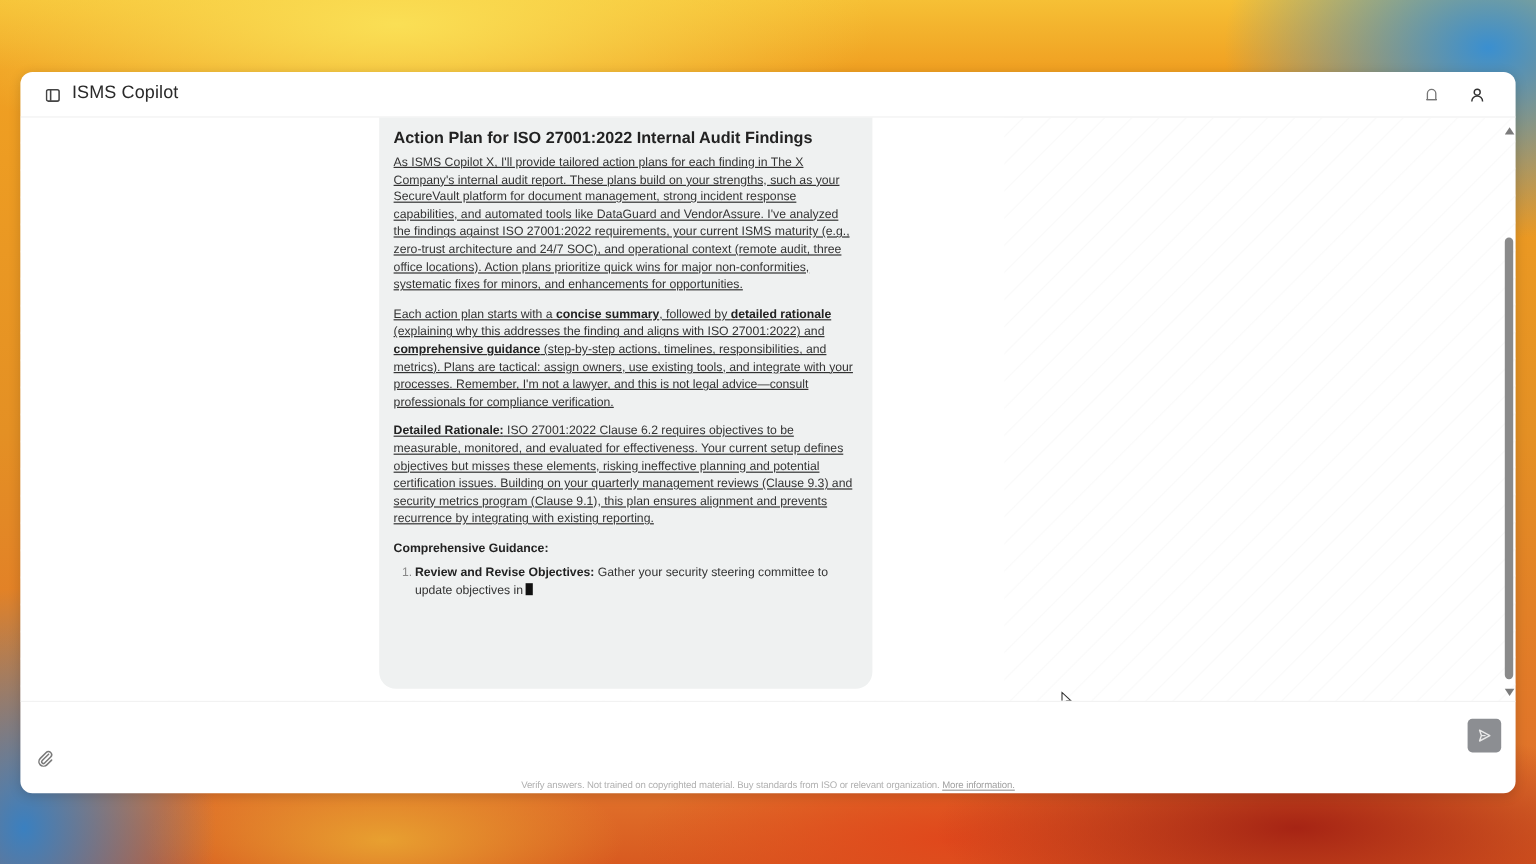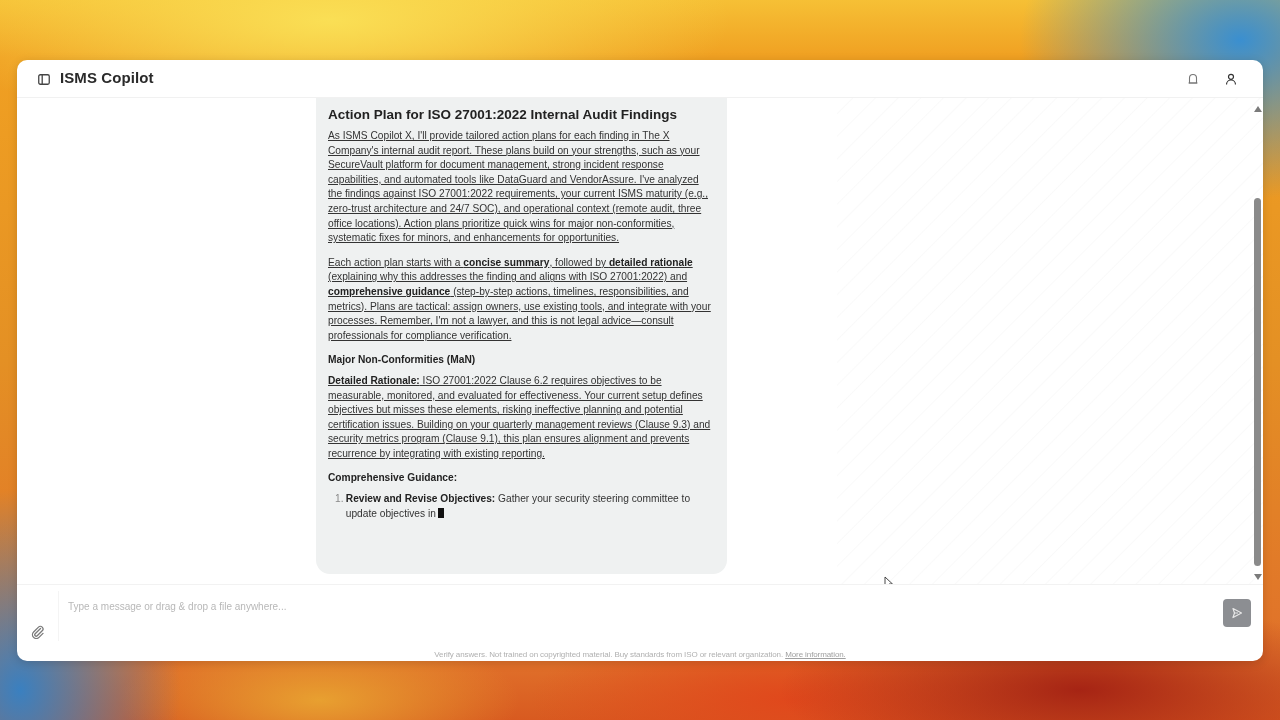--- a/index.html
+++ b/index.html
@@ -31,21 +31,21 @@
       border-bottom: 1px solid #f1f1f1;
     }
     .sidebar-toggle {
       position: absolute; left: 20px; top: 12px;
       width: 14px; height: 14px;
       display: flex; align-items: center; justify-content: center;
       cursor: pointer;
     }
     .app-title {
       position: absolute; left: 43px; top: 9px;
-      font-size: 15px; font-weight: bold; color: #2a2a2a;
+      font-size: 15px; font-weight: normal; color: #2a2a2a;
       letter-spacing: 0.1px;
     }
     .header-icon {
       position: absolute; top: 11px; width: 16px; height: 16px;
       display: flex; align-items: center; justify-content: center;
       cursor: pointer;
     }
     .notif-icon { left: 1168px; }
     .user-icon { left: 1206px; }
 
@@ -164,21 +164,20 @@
     </div>
   </div>
 
   <div class="chat-area">
     <div class="chat-area-bg-left"></div>
 
     <div class="message">
       <div class="msg-title">Action Plan for ISO 27001:2022 Internal Audit Findings</div>
       <p class="msg-p">As ISMS Copilot X, I'll provide tailored action plans for each finding in The X Company's internal audit report. These plans build on your strengths, such as your SecureVault platform for document management, strong incident response capabilities, and automated tools like DataGuard and VendorAssure. I've analyzed the findings against ISO 27001:2022 requirements, your current ISMS maturity (e.g., zero-trust architecture and 24/7 SOC), and operational context (remote audit, three office locations). Action plans prioritize quick wins for major non-conformities, systematic fixes for minors, and enhancements for opportunities.</p>
       <p class="msg-p"><span>Each action plan starts with a </span><b>concise summary</b><span>, followed by </span><b>detailed rationale</b><span> (explaining why this addresses the finding and aligns with ISO 27001:2022) and </span><b>comprehensive guidance</b><span> (step-by-step actions, timelines, responsibilities, and metrics). Plans are tactical: assign owners, use existing tools, and integrate with your processes. Remember, I'm not a lawyer, and this is not legal advice—consult professionals for compliance verification.</span></p>
-      <div class="msg-section">Major Non-Conformities (MaN)</div>
       <p class="msg-p"><b>Detailed Rationale:</b><span> ISO 27001:2022 Clause 6.2 requires objectives to be measurable, monitored, and evaluated for effectiveness. Your current setup defines objectives but misses these elements, risking ineffective planning and potential certification issues. Building on your quarterly management reviews (Clause 9.3) and security metrics program (Clause 9.1), this plan ensures alignment and prevents recurrence by integrating with existing reporting.</span></p>
       <div class="msg-section">Comprehensive Guidance:</div>
       <div class="list-item">
         <span class="list-num">1.</span>
         <span><b>Review and Revise Objectives:</b><span> Gather your security steering committee to update objectives in</span><span class="cursor-block"></span></span>
       </div>
     </div>
 
     <svg class="mouse-cursor" viewBox="0 0 12 14">
       <path d="M1 1 L1 11 L3.5 8.5 L5.5 12.5 L7 11.8 L5 8 L8.5 8 Z" fill="#fff" stroke="#333" stroke-width="0.9"></path>
@@ -190,21 +189,20 @@
     <div class="scroll-thumb"></div>
     <div class="scroll-arrow-down"></div>
   </div>
 
   <div class="input-bar">
     <div class="attach-btn">
       <svg width="14" height="14" viewBox="0 0 14 14">
         <path d="M9.5 3.5 L4.2 8.8 a1.4 1.4 0 0 0 2 2 L11.2 5.8 a2.6 2.6 0 0 0 -3.7 -3.7 L2.6 7 a3.8 3.8 0 0 0 5.4 5.4 L12 8.4" fill="none" stroke="#7a7a7a" stroke-width="1.3" stroke-linecap="round"></path>
       </svg>
     </div>
-    <textarea class="msg-input" placeholder="Type a message or drag &amp; drop a file anywhere..." style=""></textarea>
     <div class="send-btn">
       <svg width="12" height="12" viewBox="0 0 12 12">
         <path d="M2 1.5 L10.5 6 L2 10.5 L3.5 6 Z" fill="none" stroke="#e8e8e8" stroke-width="1.2" stroke-linejoin="round"></path>
         <line x1="3.5" y1="6" x2="7" y2="6" stroke="#e8e8e8" stroke-width="1.1"></line>
       </svg>
     </div>
   </div>
 
   <div class="footer-note"><span>Verify answers. Not trained on copyrighted material. Buy standards from ISO or relevant organization. </span><span class="footer-link">More information.</span></div>
 

